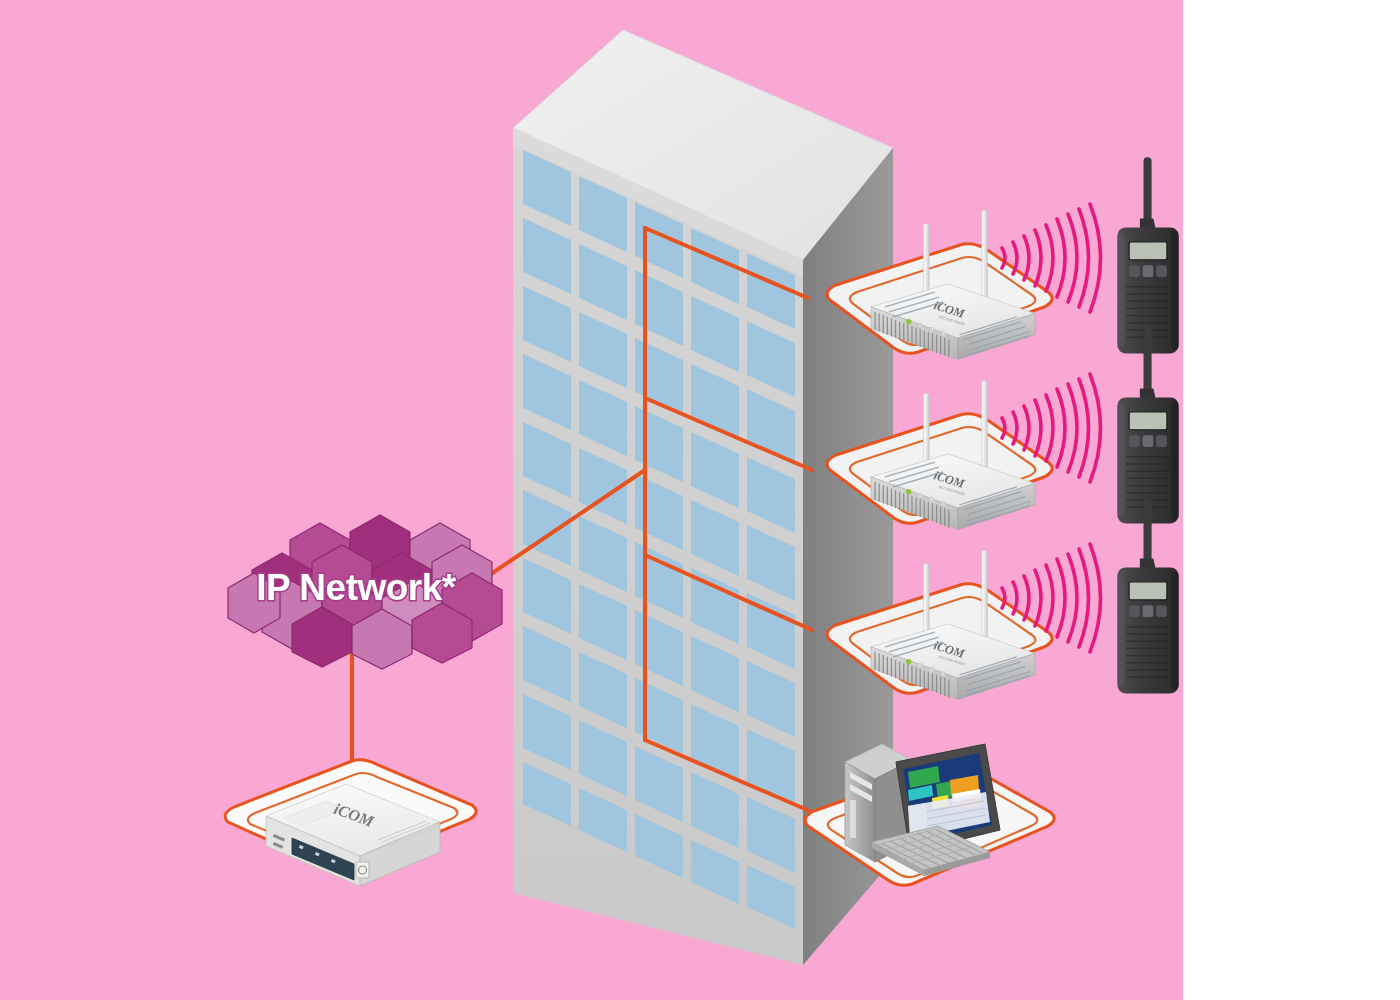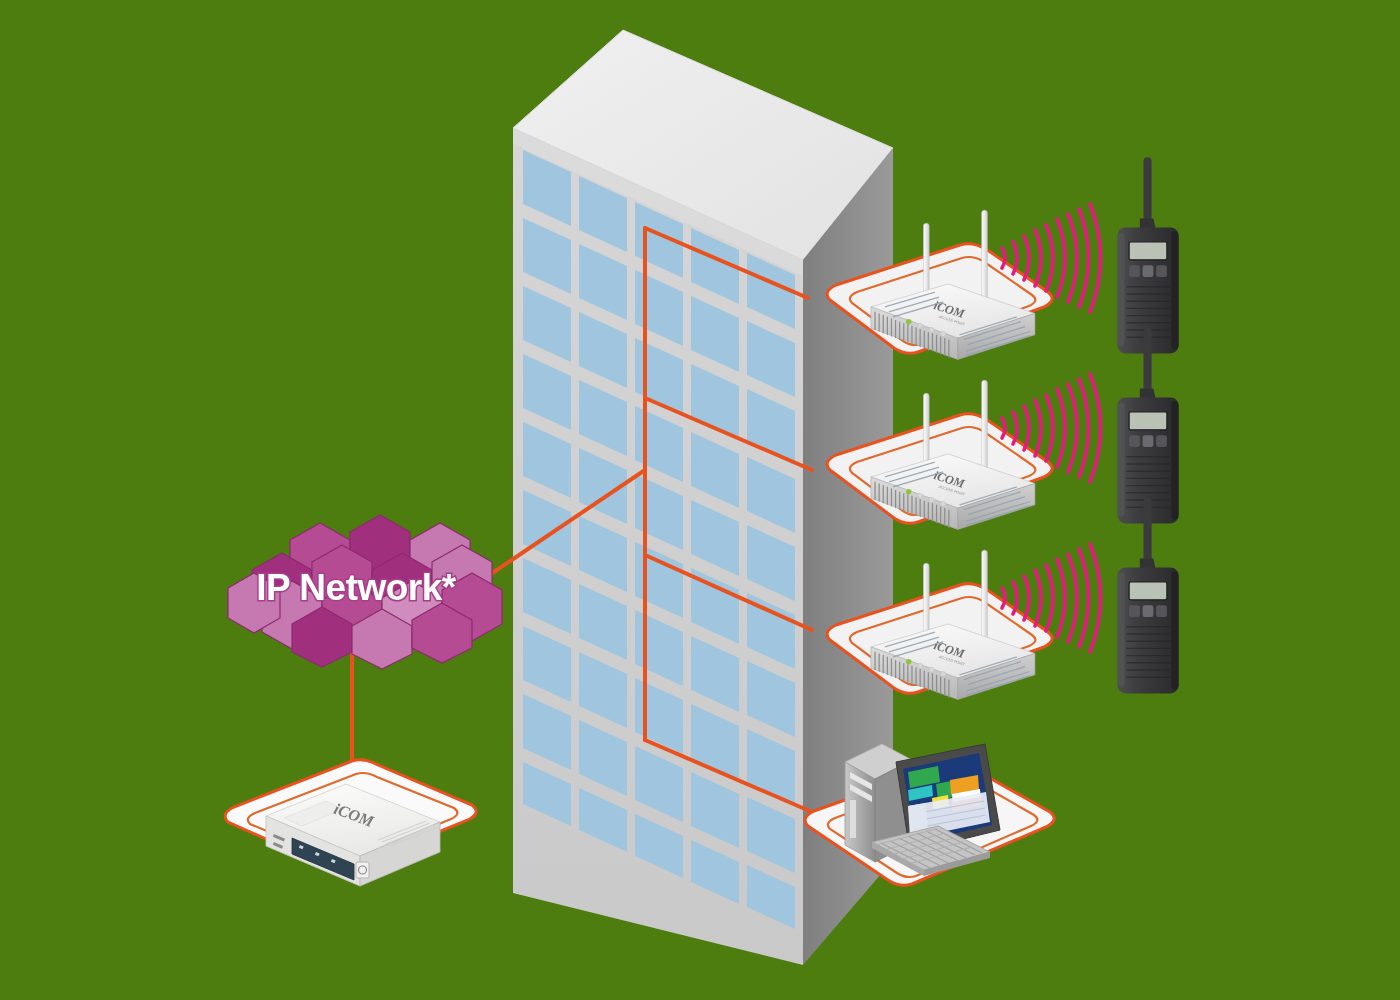--- a/index.html
+++ b/index.html
@@ -4,22 +4,22 @@
 <style>
   * { margin:0; padding:0; box-sizing:border-box; }
   html, body {
     width:1400px; height:1000px;
     background:#ffffff;
     font-family:"Liberation Sans", sans-serif;
     overflow:hidden;
   }
   #stage {
     position:relative;
-    width:1400px; height:1000px;
-    background:#4d7c0f;
+    width:1183px; height:1000px;
+    background:#f9a8d4;
   }
   #stage > svg { position:absolute; left:0; top:0; }
   .ipnet-label {
     font-family:"Liberation Sans", sans-serif;
     font-weight:bold;
     font-size:37px;
     fill:#ffffff;
     letter-spacing:-0.5px;
   }
 </style>

